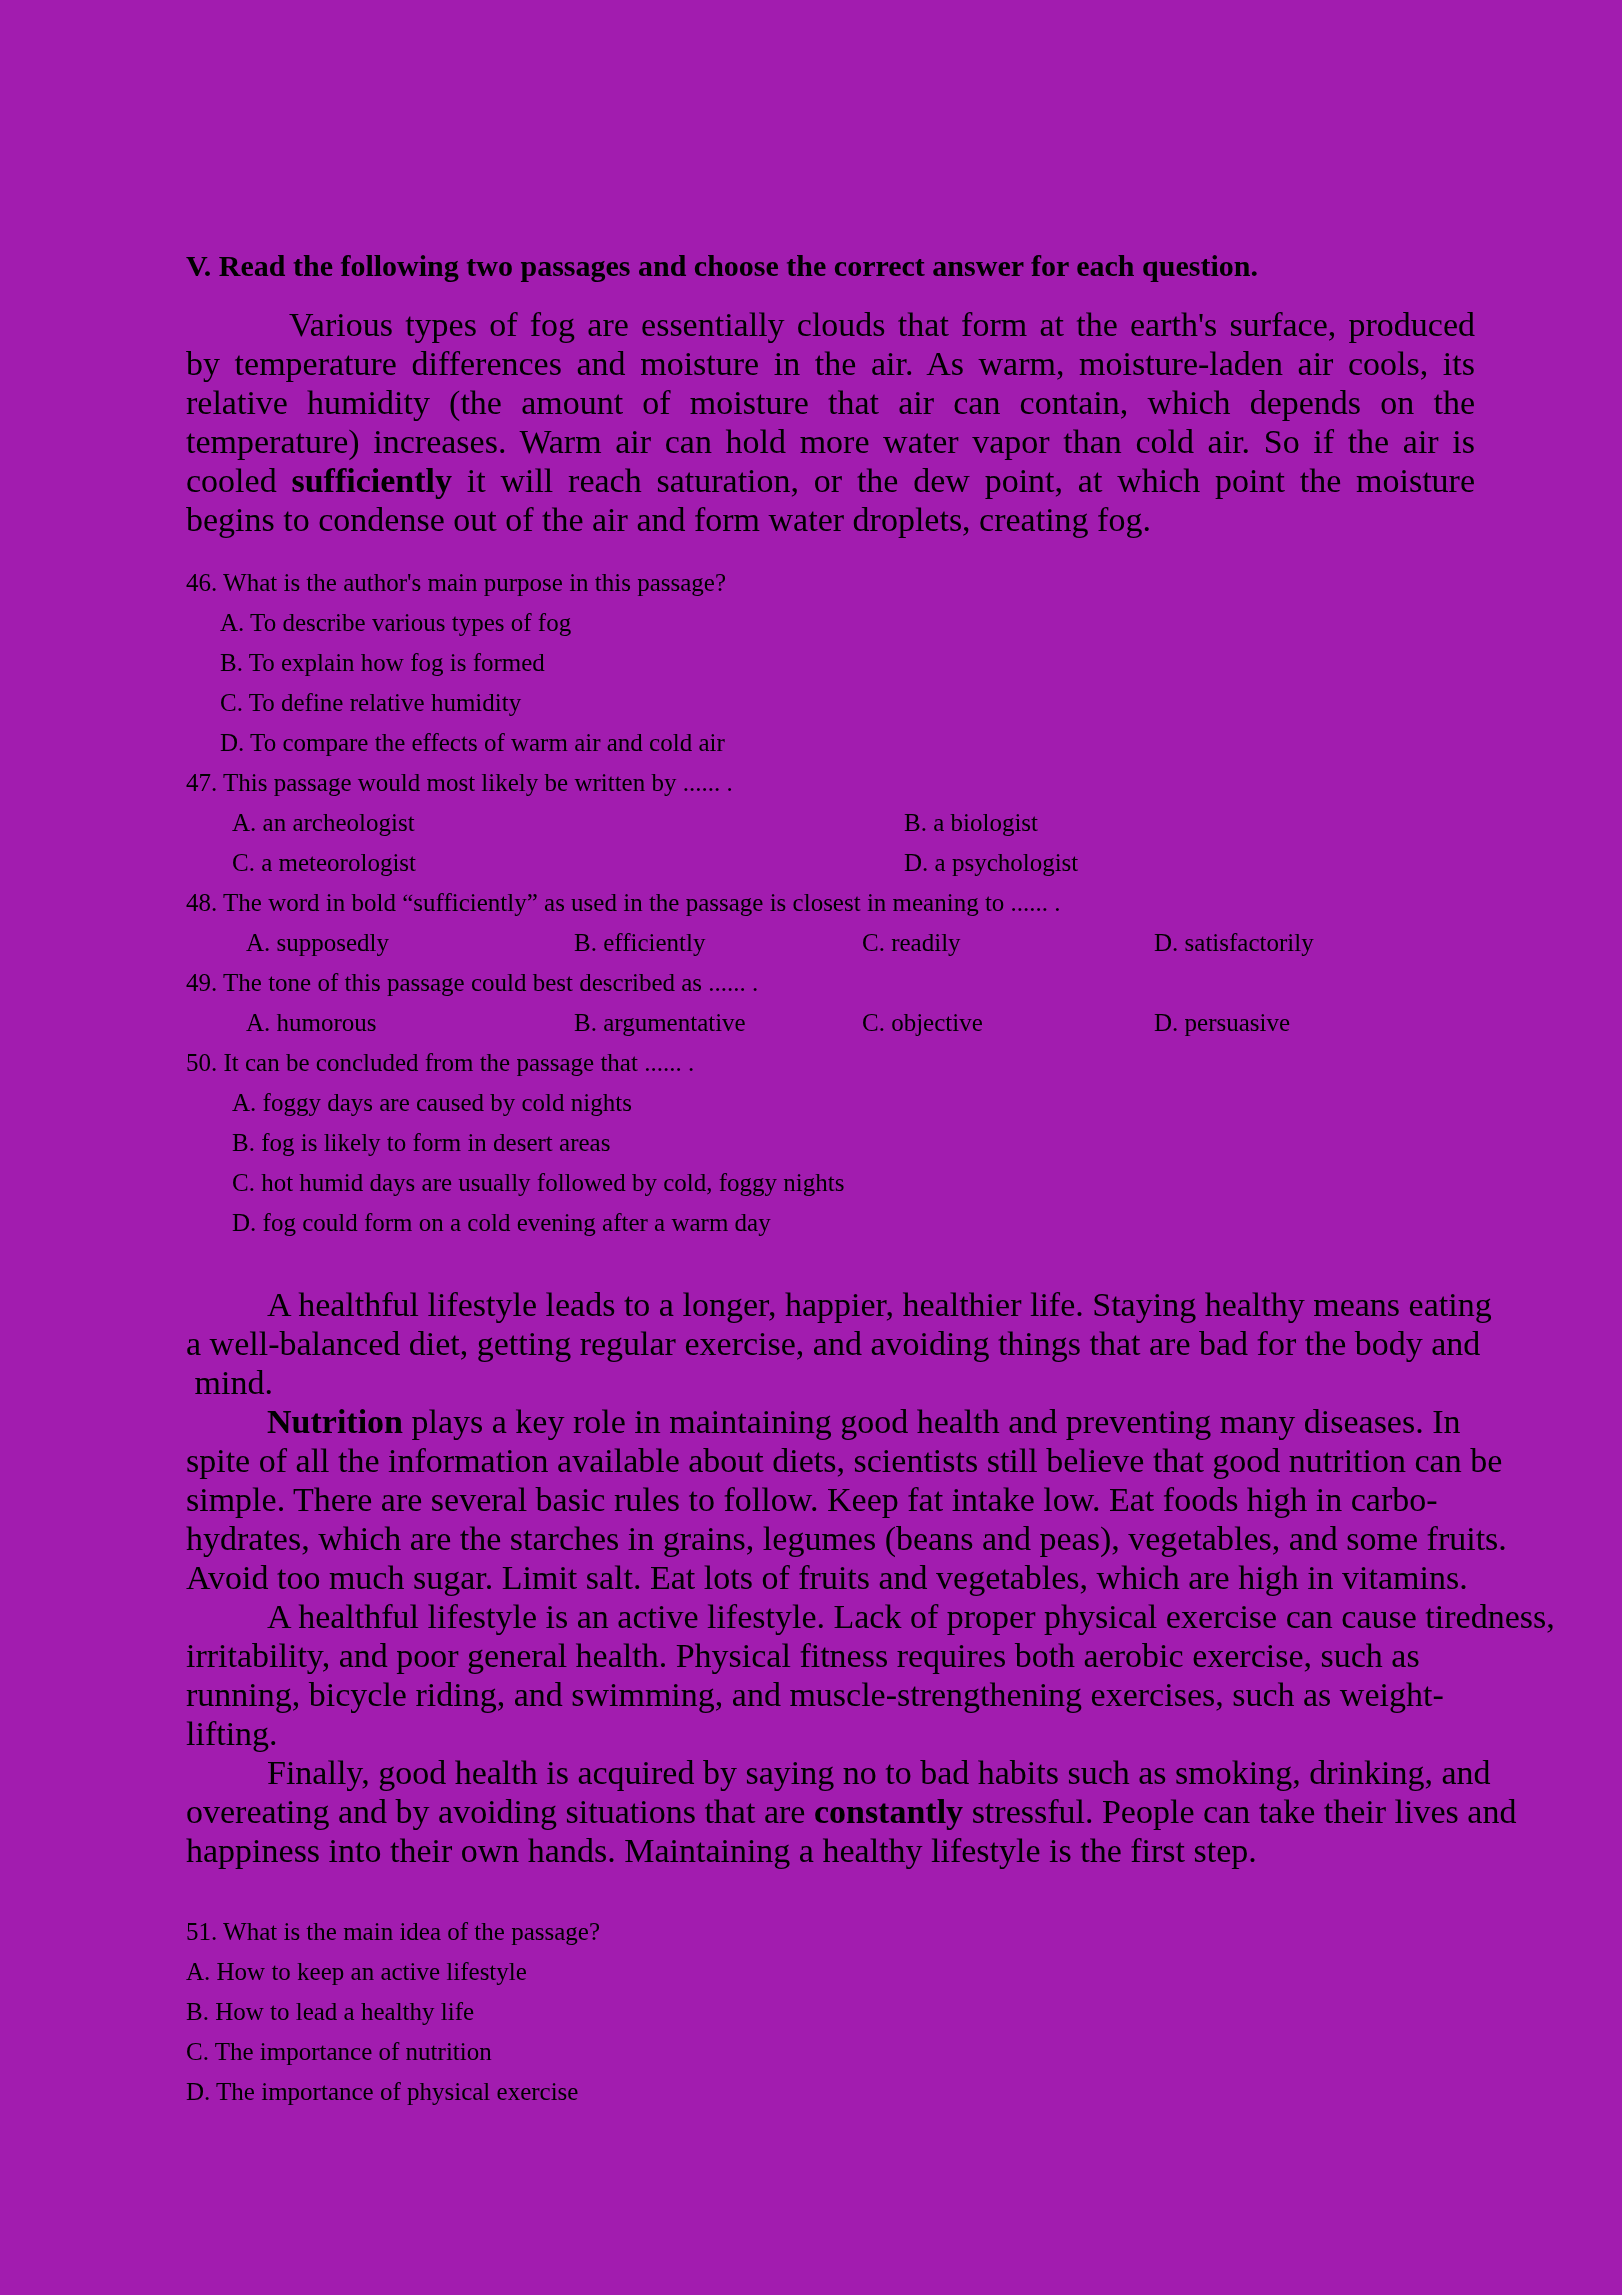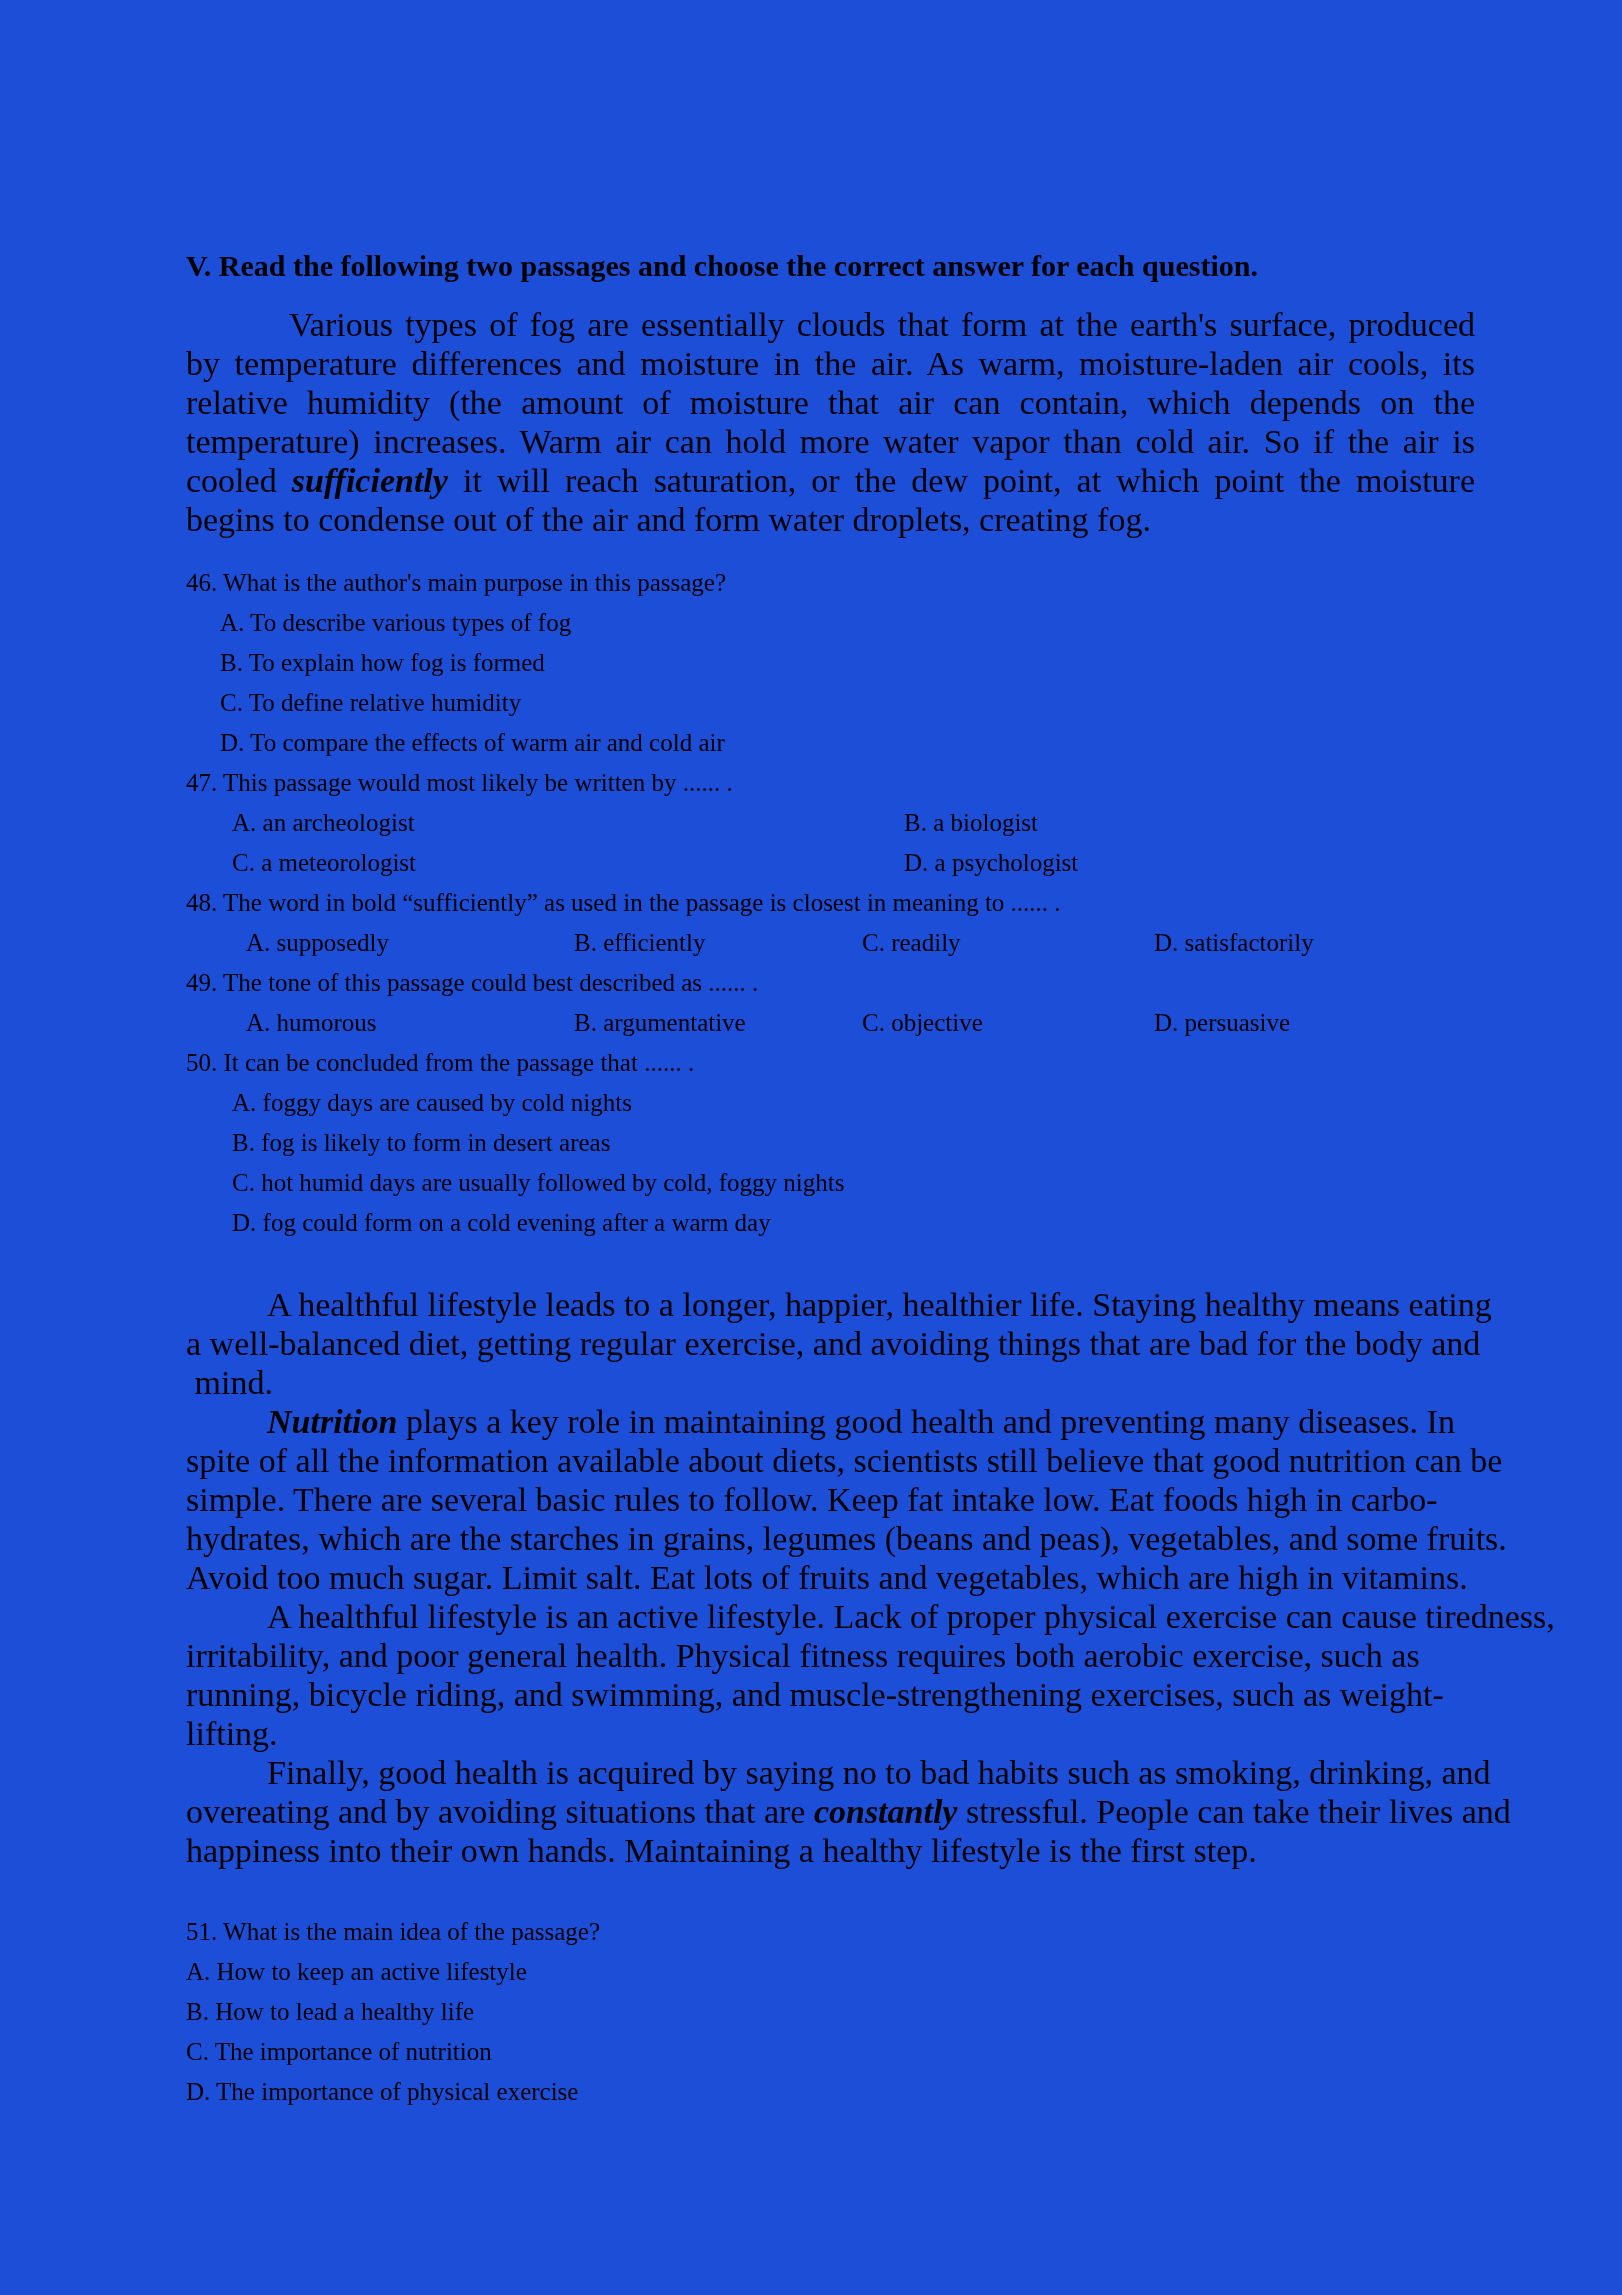--- a/index.html
+++ b/index.html
@@ -1,21 +1,21 @@
 <!DOCTYPE html>
 <html style="font-size:10.5px"><head>
 <meta charset="utf-8">
 <style>
   html, body { margin: 0; padding: 0; background: #ffffff; }
   .page {
     position: relative;
     width: 1622px;
     height: 2295px;
     box-sizing: border-box;
-    background: #1d4ed8;
+    background: #a21caf;
     color: #000000;
     font-family: "Liberation Serif", "DejaVu Serif", serif;
     padding: 245px 147px 0 186px;
     overflow: hidden;
   }
   .heading {
     font-size: 30px;
     font-weight: 700;
     line-height: 41px;
     margin: 0 0 19px 0;
@@ -28,21 +28,21 @@
   .passage-1 .line.justify {
     text-align: justify;
     text-align-last: justify;
     -moz-text-align-last: justify;
     text-justify: inter-word;
   }
   .passage-1 .line.indent { text-indent: 103px; }
   .passage-2 { margin-top: 42px; }
   .passage-2 .line { white-space: pre; }
   .passage-2 .line.indent { text-indent: 81px; }
-  .seg.bi { font-weight: 700; font-style: italic; }
+  .seg.bi { font-weight: 700; }
   .questions {
     font-size: 25px;
     line-height: 40px;
   }
   .questions-1 { margin-top: 24px; }
   .questions-2 { margin-top: 42px; }
   .q-text { white-space: nowrap; }
   .option { white-space: nowrap; }
   .option.indent-small  { padding-left: 34px; }
   .option.indent-medium { padding-left: 46px; }

